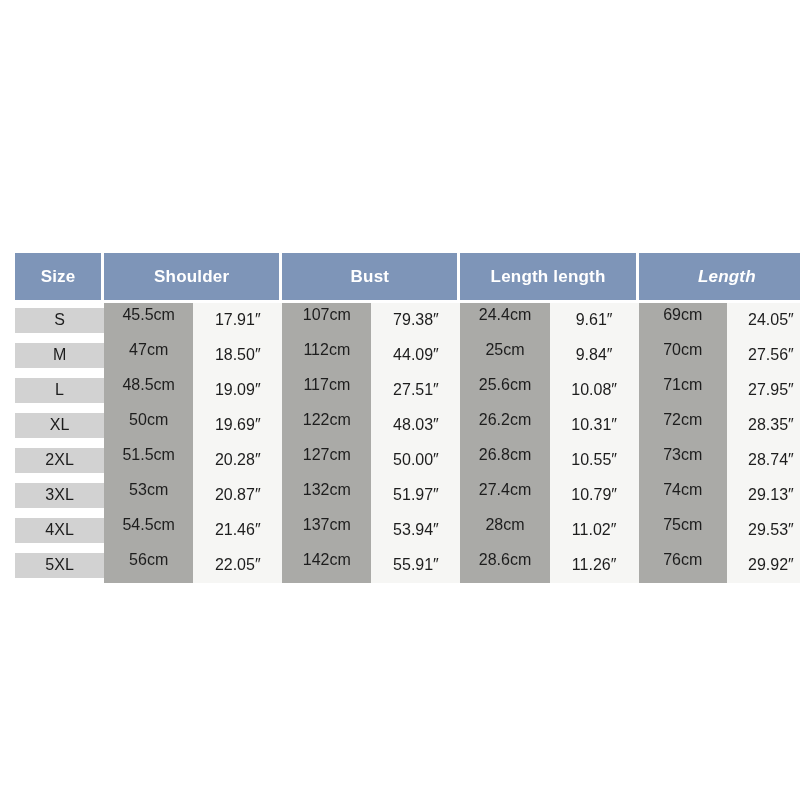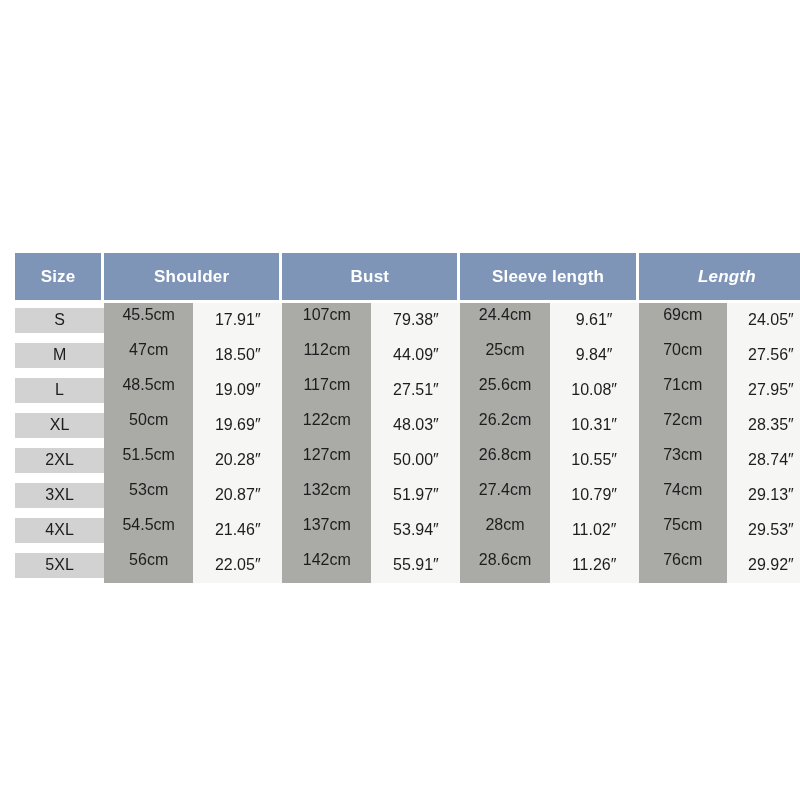--- a/index.html
+++ b/index.html
@@ -134,21 +134,21 @@
         <col style="width:89px">
       <col style="width:88px">
         <col style="width:88px">
     </colgroup>
 
     <thead>
       <tr>
         <th class="hdr-group" rowspan="1">Size</th>
         <th class="hdr-group" colspan="2">Shoulder</th>
         <th class="hdr-group" colspan="2">Bust</th>
-        <th class="hdr-group" colspan="2">Sleeve length</th>
+        <th class="hdr-group" colspan="2">Length length</th>
         <th class="hdr-group" colspan="2">Length</th>
       </tr>
     </thead>
 
     <tbody id="chart-body">
         <tr class="data-row">
           <td class="cell cell-size">
             <span>S</span>
           </td>
           <td class="cell cell-cm">

